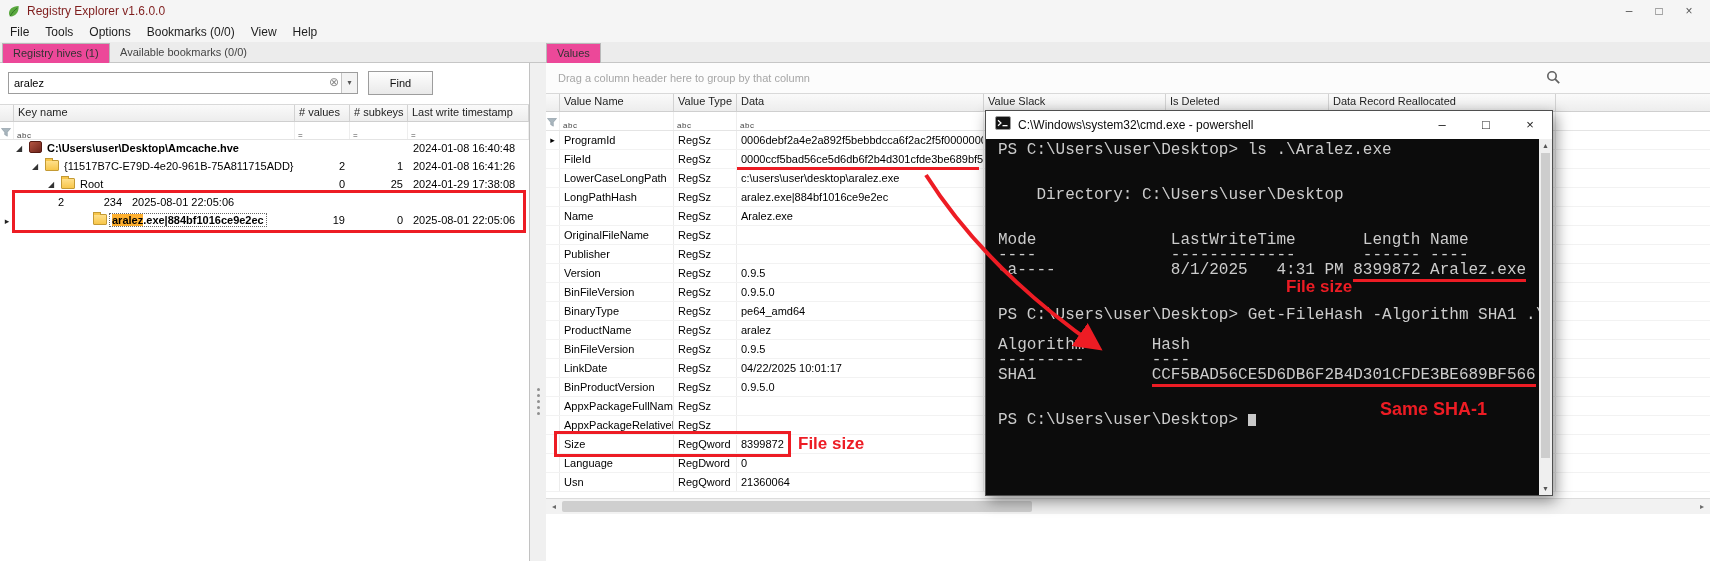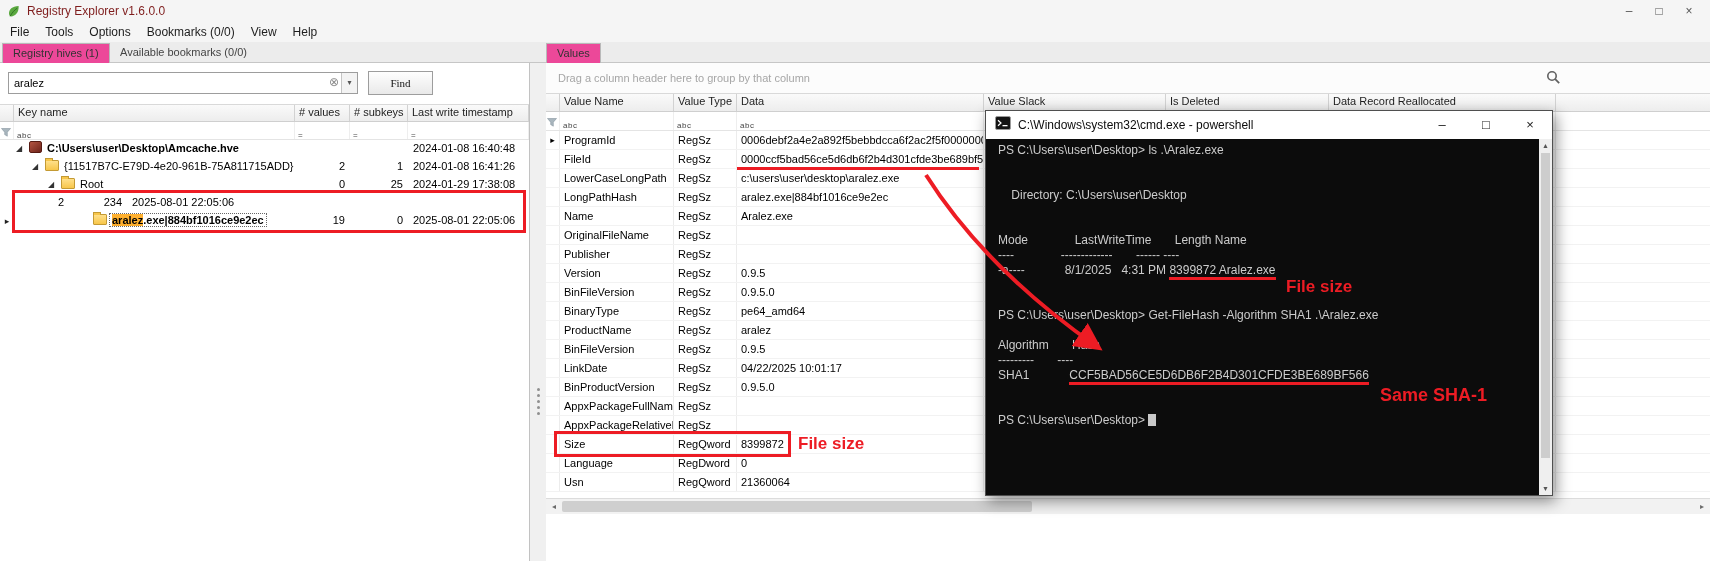--- a/index.html
+++ b/index.html
@@ -21,21 +21,21 @@
   #tab-hives{left:2px}
   #tab-bookmarks{left:110px;color:#444}
   #tab-values{left:546px}
 
   
   .left-panel{position:absolute;left:0;top:63px;width:530px;bottom:0;background:#fff;border-right:1px solid #c2c2c2}
   .searchbox{position:absolute;left:8px;top:9px;width:350px;height:22px;border:1px solid #9d9d9d;background:#fff}
   .search-input{position:absolute;left:0;top:0;width:316px;height:20px;border:none;outline:none;font-size:11px;padding:0 5px;font-family:inherit;color:#000}
   .clear-btn{position:absolute;right:18px;top:2px;font-size:12px;color:#8a8a8a}
   .dd-btn{position:absolute;right:0;top:0;width:16px;height:20px;border-left:1px solid #c4c4c4;text-align:center;font-size:8px;line-height:20px;color:#555;background:#f3f3f3}
-  .find-btn{position:absolute;left:368px;top:8px;width:65px;height:24px;border:1px solid #9d9d9d;background:linear-gradient(#fefefe,#e9e9e9);font-size:11px;font-family:Liberation Serif, serif;color:#111}
+  .find-btn{position:absolute;left:368px;top:8px;width:65px;height:24px;border:1px solid #9d9d9d;background:linear-gradient(#fefefe,#e9e9e9);font-size:11px;font-family:Liberation Sans, sans-serif;color:#111}
 
   .grid-header{display:flex;background:linear-gradient(#fafafa,#ededed);border-top:1px solid #d9d9d9;border-bottom:1px solid #cfcfcf}
   .hive-header{position:absolute;left:0;top:41px;right:0;height:18px}
   .hcell{font-size:11px;color:#1e1e1e;padding:1px 4px;border-right:1px solid #d2d2d2;overflow:hidden;white-space:nowrap}
   .grid-filter{display:flex;background:#fff;border-bottom:1px solid #e4e4e4}
   .hive-filter{position:absolute;left:0;top:59px;right:0;height:18px}
   .fcell{border-right:1px solid #eee;padding:2px 3px;overflow:hidden}
   .fop{font-size:8px;color:#444;letter-spacing:.5px}
   .c-gutter{width:14px;flex:none;padding:1px 1px}
   .c-keyname{width:281px;flex:none}
@@ -87,39 +87,39 @@
   .hs-arrow{position:absolute;top:0;width:16px;height:15px;text-align:center;line-height:15px;font-size:8px;color:#6a6a6a}
   .hs-left{left:0}.hs-right{right:0}
   .hs-thumb{position:absolute;left:16px;top:2px;width:470px;height:11px;background:#cfcfcf;border-radius:2px}
 
   
   .terminal{position:absolute;left:985px;top:110px;width:568px;height:386px;background:#0c0c0c;border:1px solid #4f4f4f;box-shadow:3px 5px 14px rgba(0,0,0,.45);z-index:20}
   .term-title{position:absolute;left:0;top:0;right:0;height:28px;background:#fff;display:flex;align-items:center;gap:7px;padding-left:9px}
   .term-title-text{font-size:12px;color:#0c0c0c;white-space:nowrap}
   .term-btns{position:absolute;right:0;top:0;height:28px;display:flex}
   .term-btn{width:44px;text-align:center;line-height:28px;font-size:13px;color:#1a1a1a}
-  .term-body{position:absolute;left:0;top:28px;right:13px;bottom:0;padding:4px 0 0 12px;font-family:Liberation Sans, sans-serif;font-size:12px;line-height:15px;color:#ccc;white-space:pre;overflow:hidden}
+  .term-body{position:absolute;left:0;top:28px;right:13px;bottom:0;padding:4px 0 0 12px;font-family:Liberation Mono, monospace;font-size:16px;line-height:15px;color:#ccc;white-space:pre;overflow:hidden}
   .tline{height:15px}
   .u{border-bottom:3px solid}
   .cursor{display:inline-block;width:8px;height:12px;background:#c9c9c9;vertical-align:-2px}
   .term-scroll{position:absolute;right:0;top:28px;width:13px;bottom:0;background:#efefef}
   .ts-arrow{position:absolute;left:0;width:13px;height:13px;text-align:center;line-height:13px;font-size:7px;color:#555}
   .ts-up{top:0}.ts-down{bottom:0}
   .ts-thumb{position:absolute;left:2px;top:14px;width:9px;height:305px;background:#cdcdcd}
 
   
   .anno{position:absolute;pointer-events:none;z-index:40}
   .anno-box{border:3px solid}
   #anno-box-tree{left:12px;top:190px;width:514px;height:43px}
   #anno-box-size{left:554px;top:431px;width:237px;height:26px}
   #anno-uline-fileid{left:737px;top:167px;width:242px;height:3px}
   .anno-label{font-size:17px;font-weight:bold;z-index:60;white-space:nowrap}
   #anno-label-grid{left:798px;top:434px}
   #anno-label-term{left:1286px;top:277px}
-  #anno-label-sha{left:1380px;top:385px;font-size:18px}
+  #anno-label-sha{left:1380px;top:399px;font-size:18px}
   #anno-arrow-svg{position:absolute;left:0;top:0;width:1710px;height:561px;pointer-events:none;z-index:55}
 </style>
 </head>
 <body>
 
 <div class="app">
 
   <div class="titlebar">
     <span class="app-icon">
       <svg width="15" height="15" viewBox="0 0 16 16">

